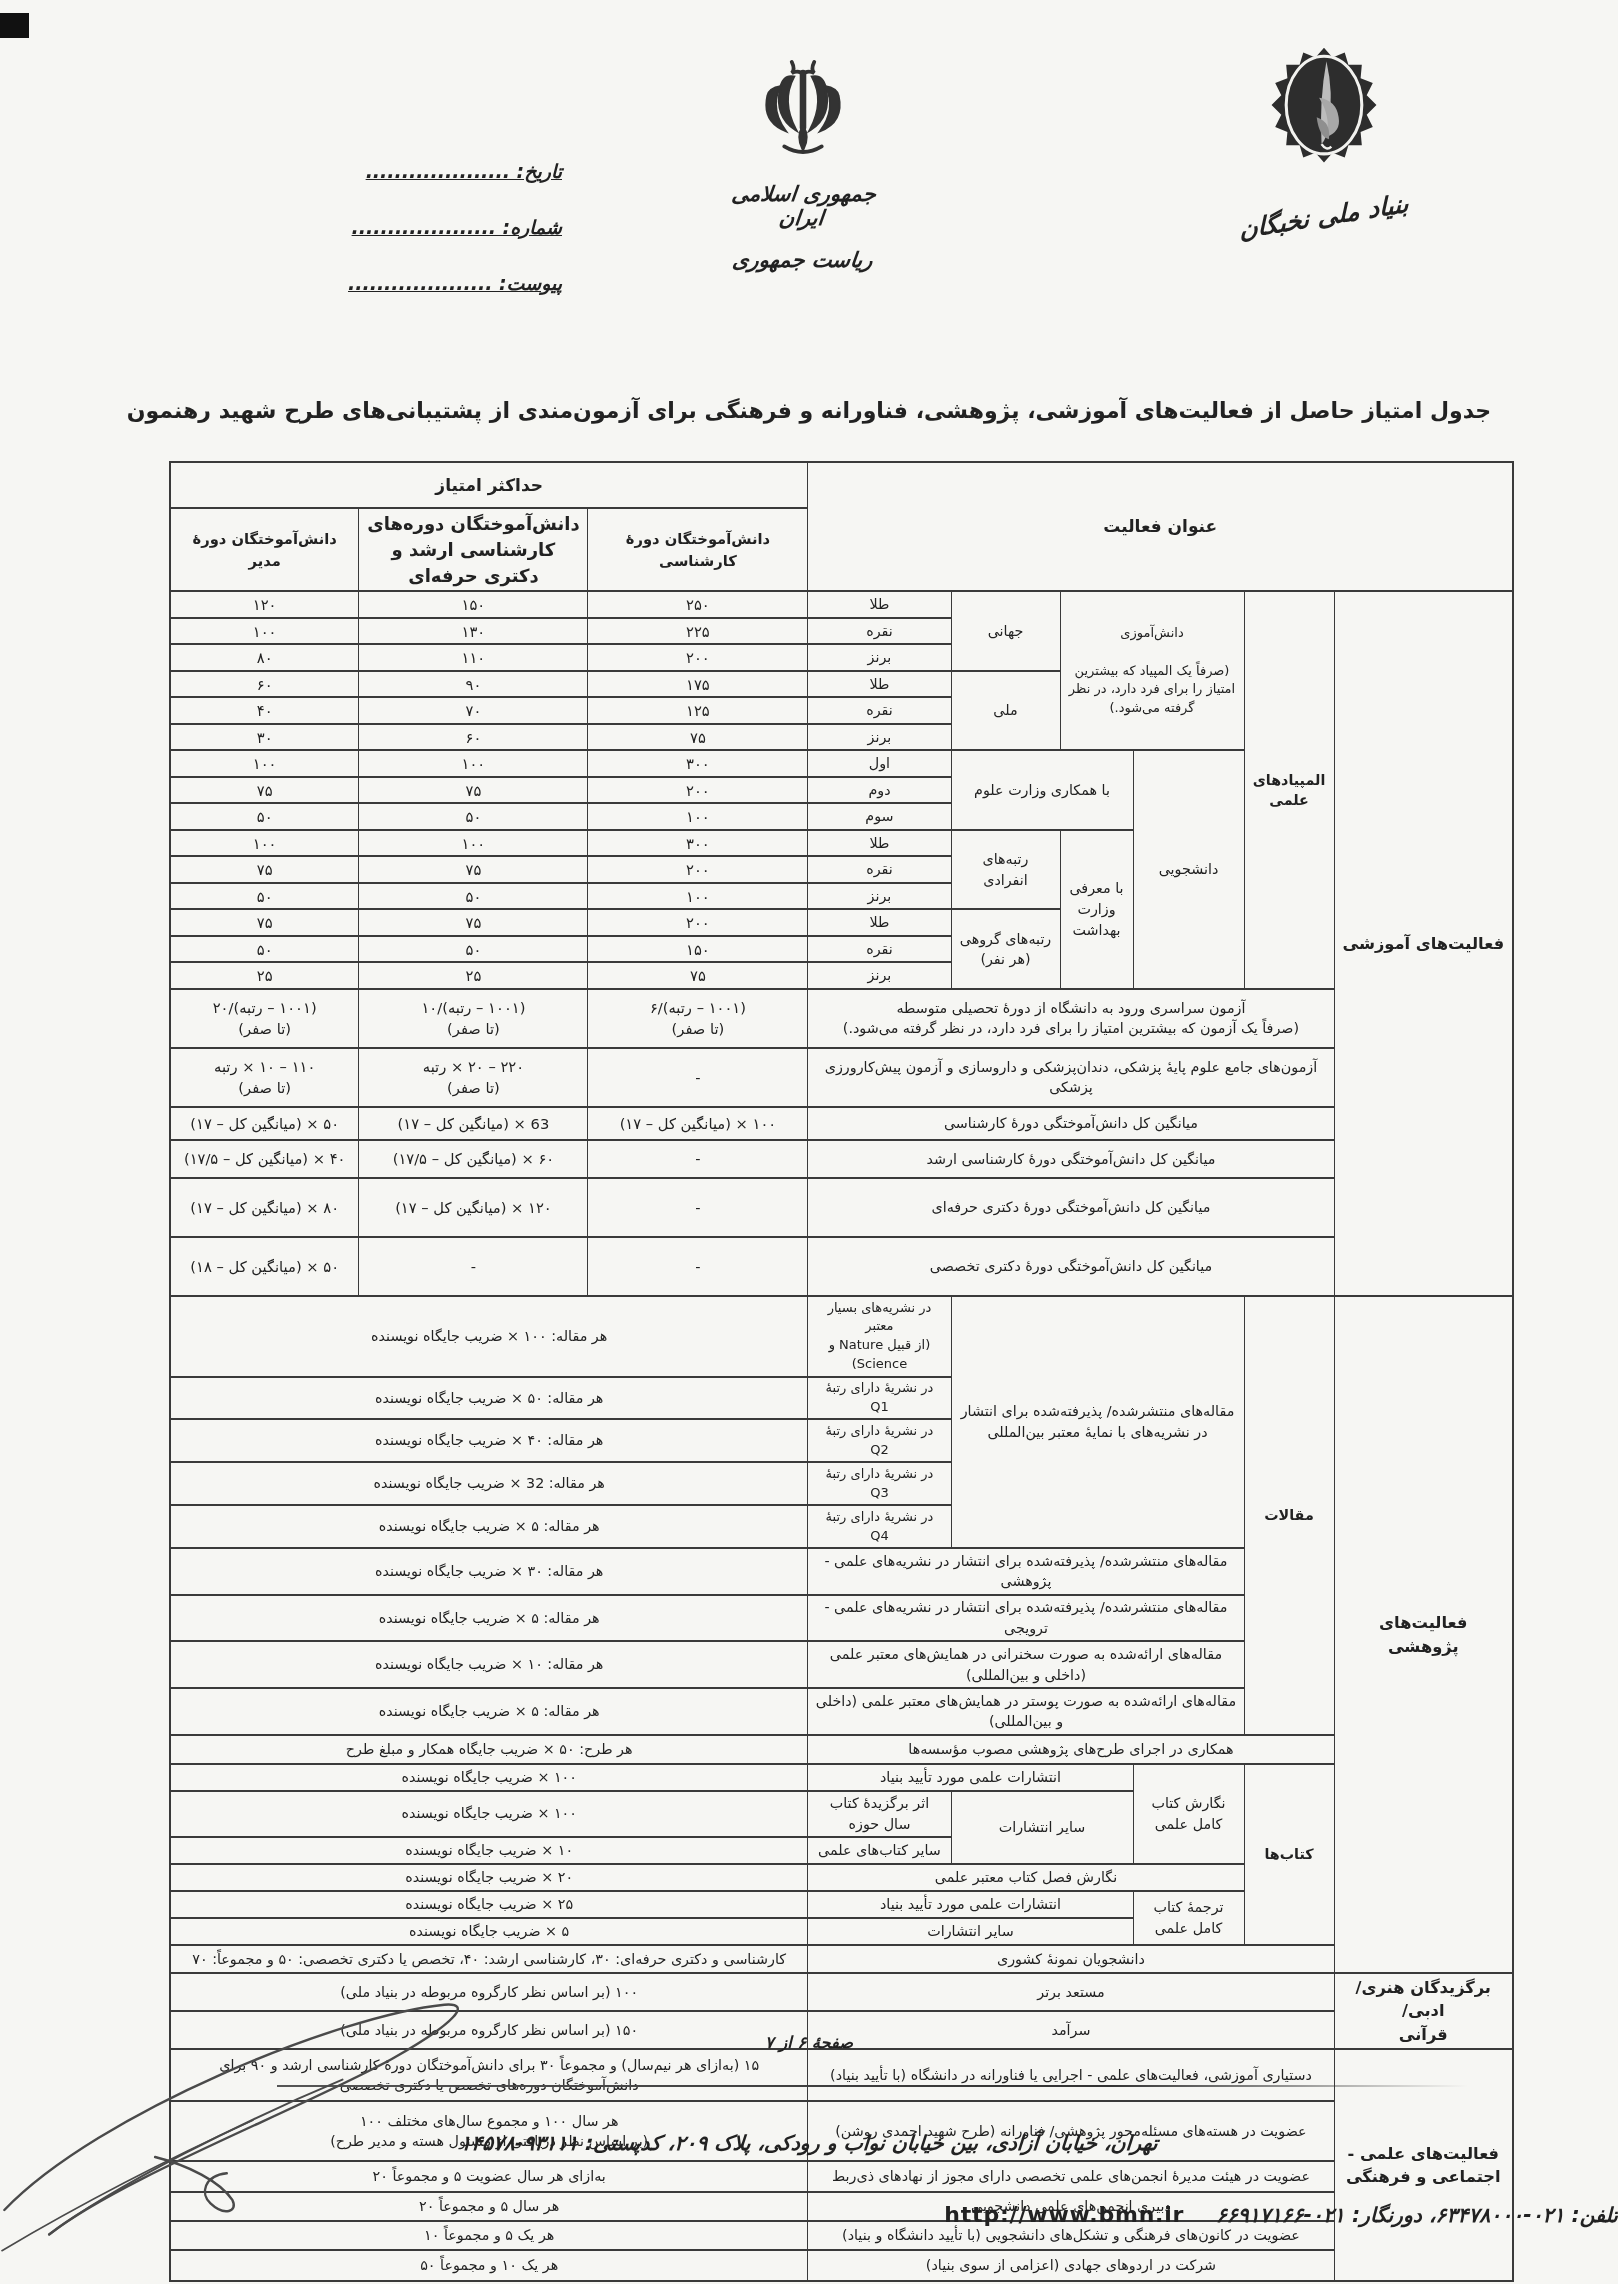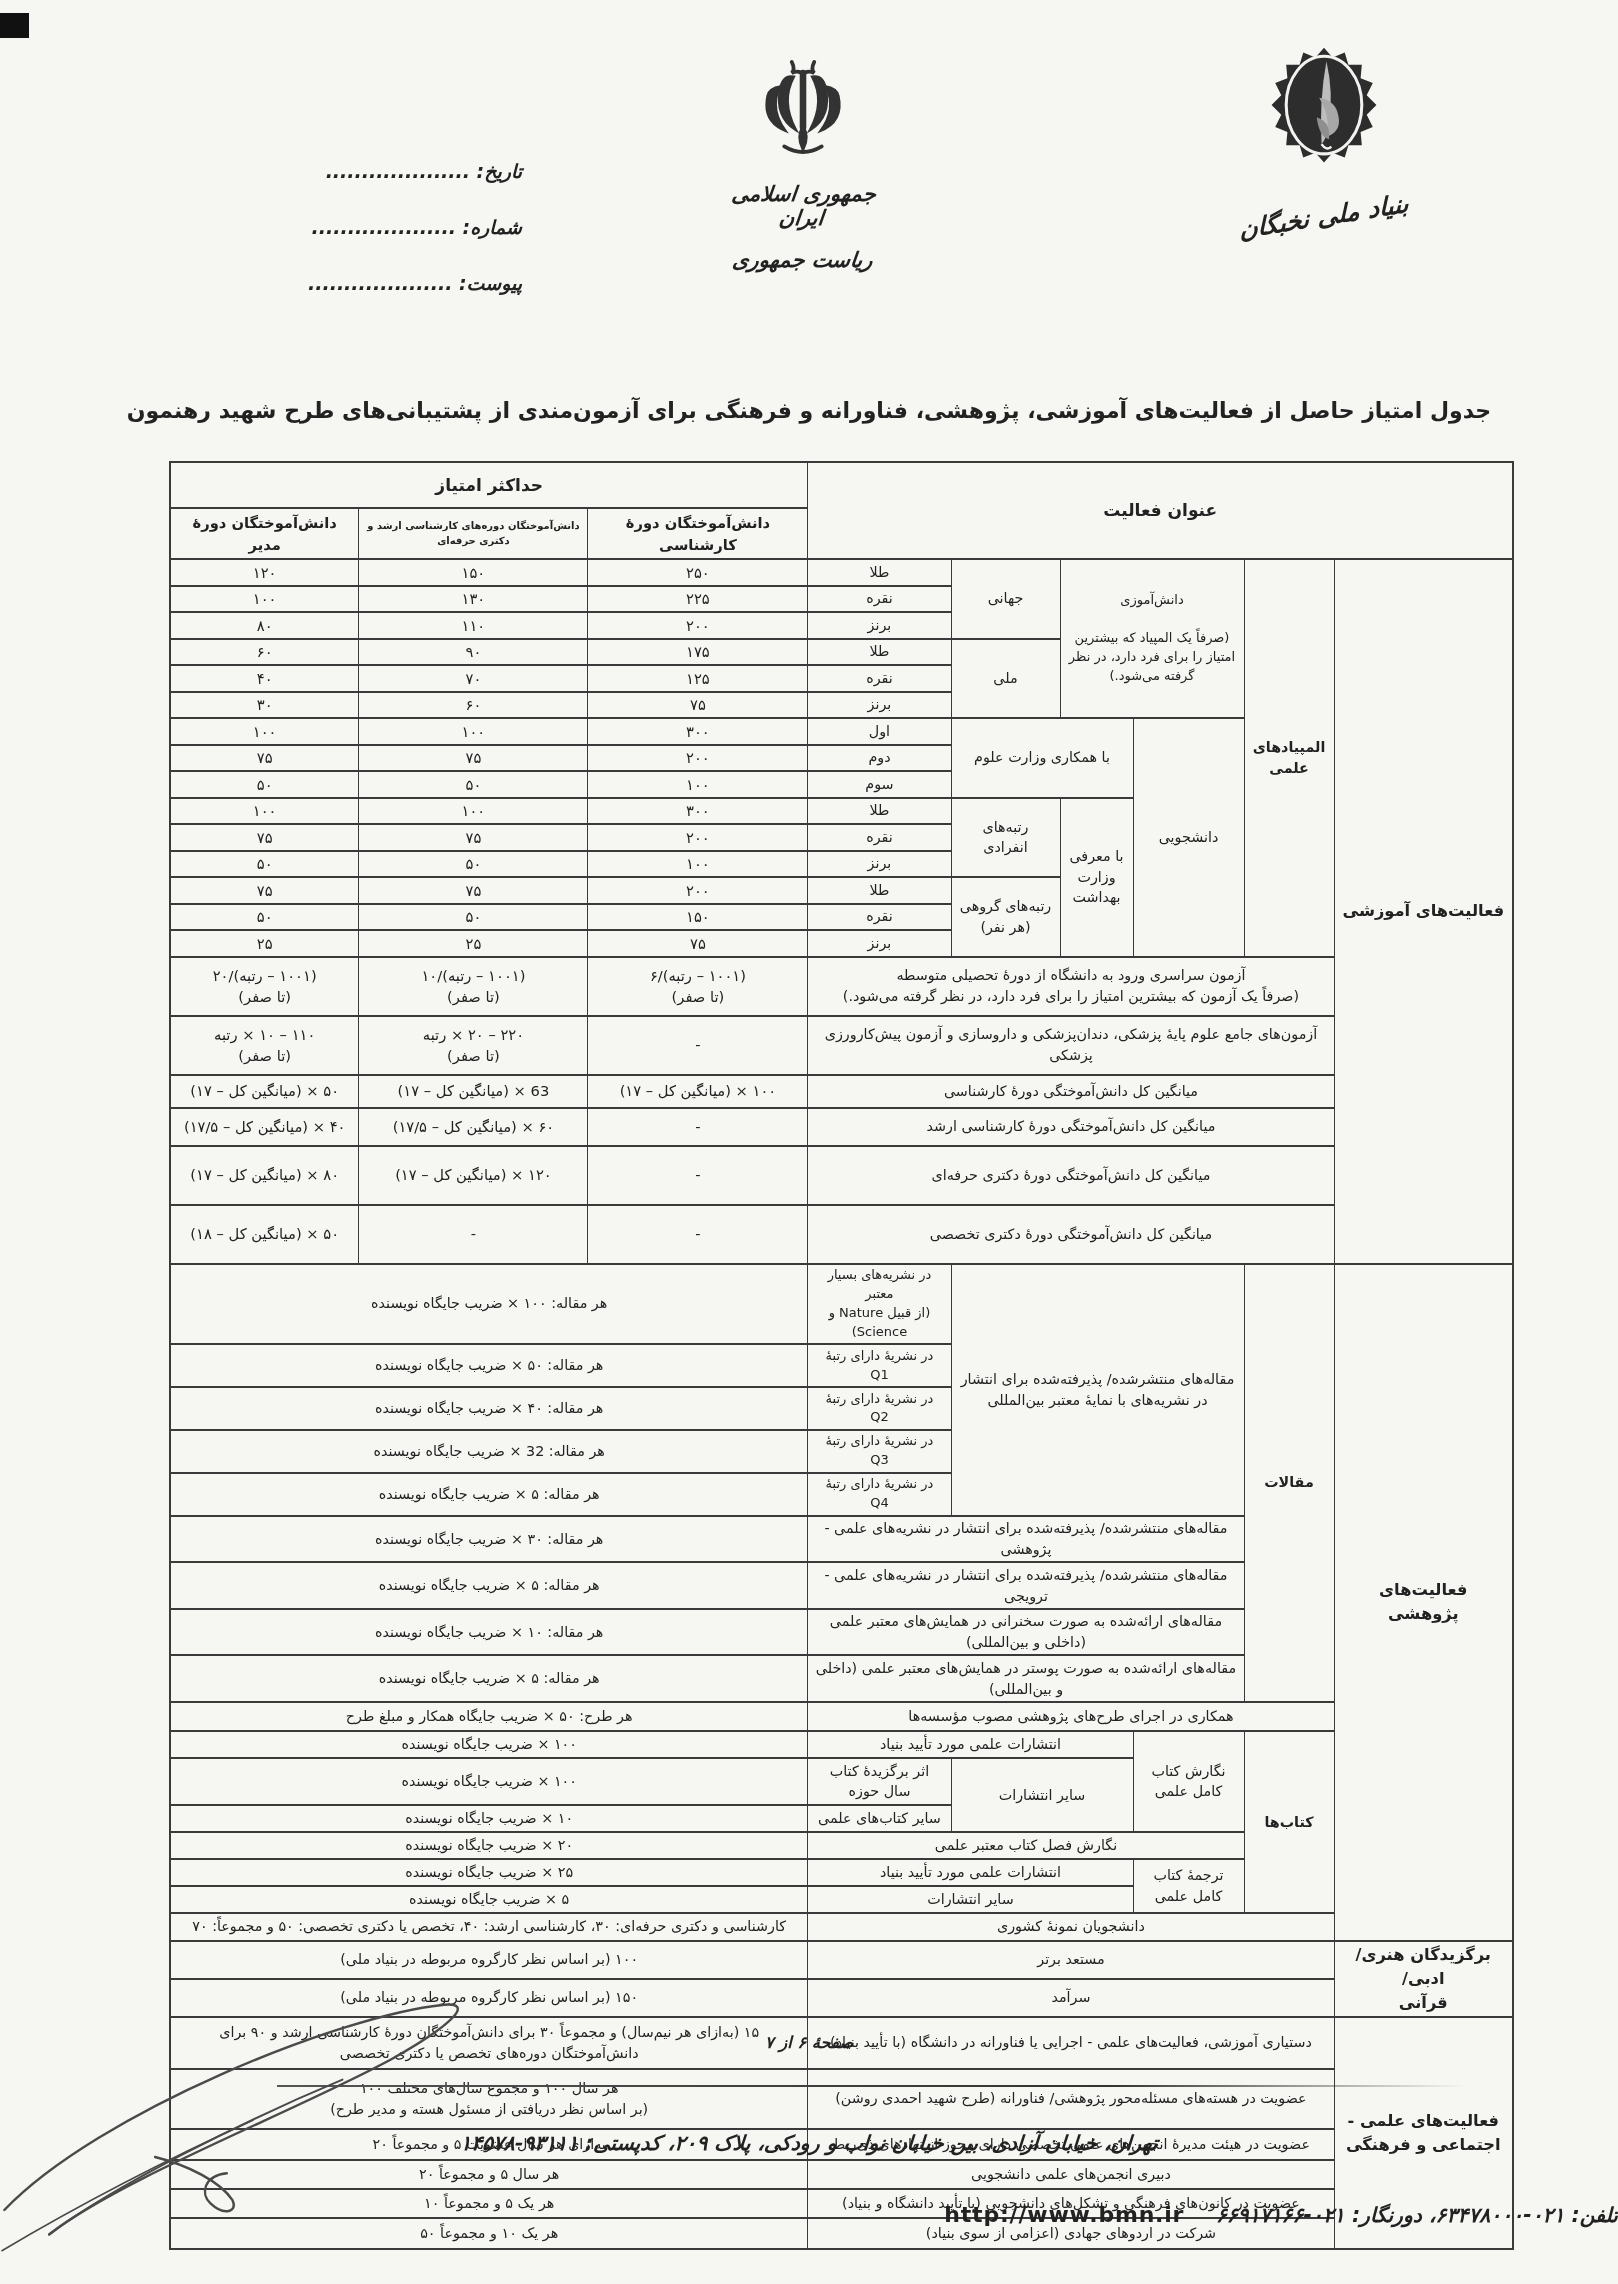--- a/index.html
+++ b/index.html
@@ -5,21 +5,21 @@
   html,body{margin:0;padding:0;}
   body{
     width:1618px;height:2284px;position:relative;
     background:#f6f6f3;
     font-family:"DejaVu Sans",sans-serif;
     color:#222;
     overflow:hidden;
   }
   .scan-blob{position:absolute;left:0;top:13px;width:29px;height:24.5px;background:#111;}
   
-  .fields{position:absolute;top:160px;right:1096px;width:440px;text-align:right;direction:rtl;}
+  .fields{position:absolute;top:160px;right:1056px;width:440px;text-align:right;direction:rtl;text-decoration:underline;}
   .fields .fline{font-size:19px;font-weight:700;font-style:italic;margin-bottom:34px;letter-spacing:0.8px;white-space:nowrap;}
   .emblem-wrap{position:absolute;top:45px;right:734px;width:163px;text-align:center;}
   .emblem-wrap svg{display:block;margin:0 auto;}
   .cal{font-weight:700;font-style:italic;transform:skewX(-6deg);}
   .center-line1{font-size:21px;margin-top:14.7px;}
   .center-line2{font-size:21px;margin-top:18px;}
   .bmn-wrap{position:absolute;top:41px;right:188px;width:212px;text-align:center;}
   .bmn-name{font-size:25px;font-weight:700;font-style:italic;transform:rotate(-9deg) skewX(-8deg);margin-top:3.3px;white-space:nowrap;}
   
   .doc-title{position:absolute;top:398px;left:0;width:100%;text-align:center;font-size:22px;font-weight:700;}
@@ -102,21 +102,21 @@
         <col style="width:229px">
         <col style="width:189px">
   </colgroup>
   <thead>
     <tr style="height:46px">
       <th colspan="6" rowspan="2">عنوان فعالیت</th>
       <th colspan="3">حداکثر امتیاز</th>
     </tr>
     <tr style="height:51px">
       <th style="font-size:14.7px">دانش‌آموختگان دورهٔ کارشناسی</th>
-      <th style="font-size:10px">دانش‌آموختگان دوره‌های کارشناسی ارشد و دکتری حرفه‌ای</th>
+      <th style="font-size:18px">دانش‌آموختگان دوره‌های کارشناسی ارشد و دکتری حرفه‌ای</th>
       <th style="font-size:14.7px">دانش‌آموختگان دورهٔ مدیر</th>
     </tr>
   </thead>
   <tbody>
 
     <tr style="height:23px">
       <td rowspan="21" class="cat">فعالیت‌های آموزشی</td>
       <td rowspan="15" class="lbl">المپیادهای علمی</td>
       <td colspan="2" rowspan="6" class="small-note">دانش‌آموزی
 

